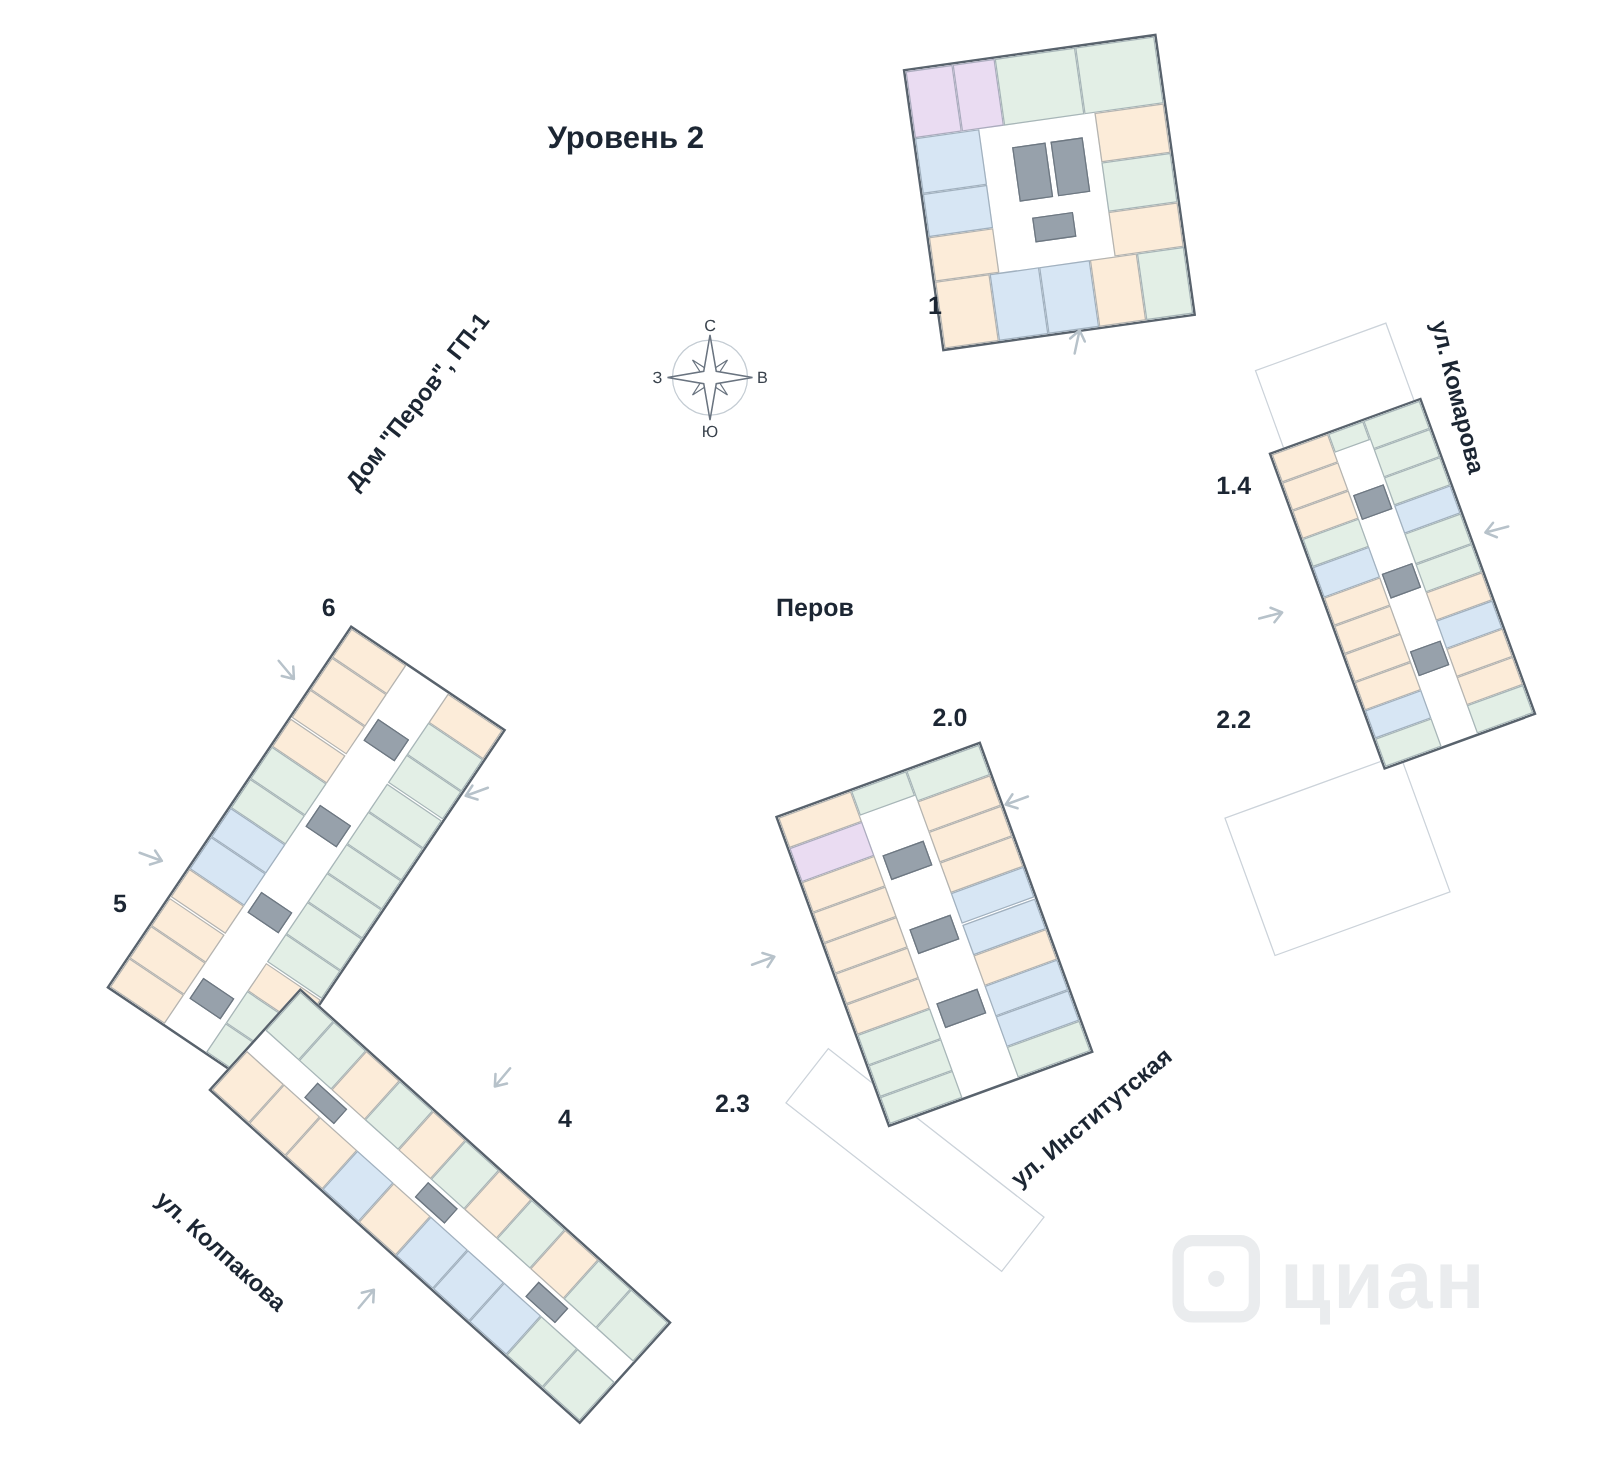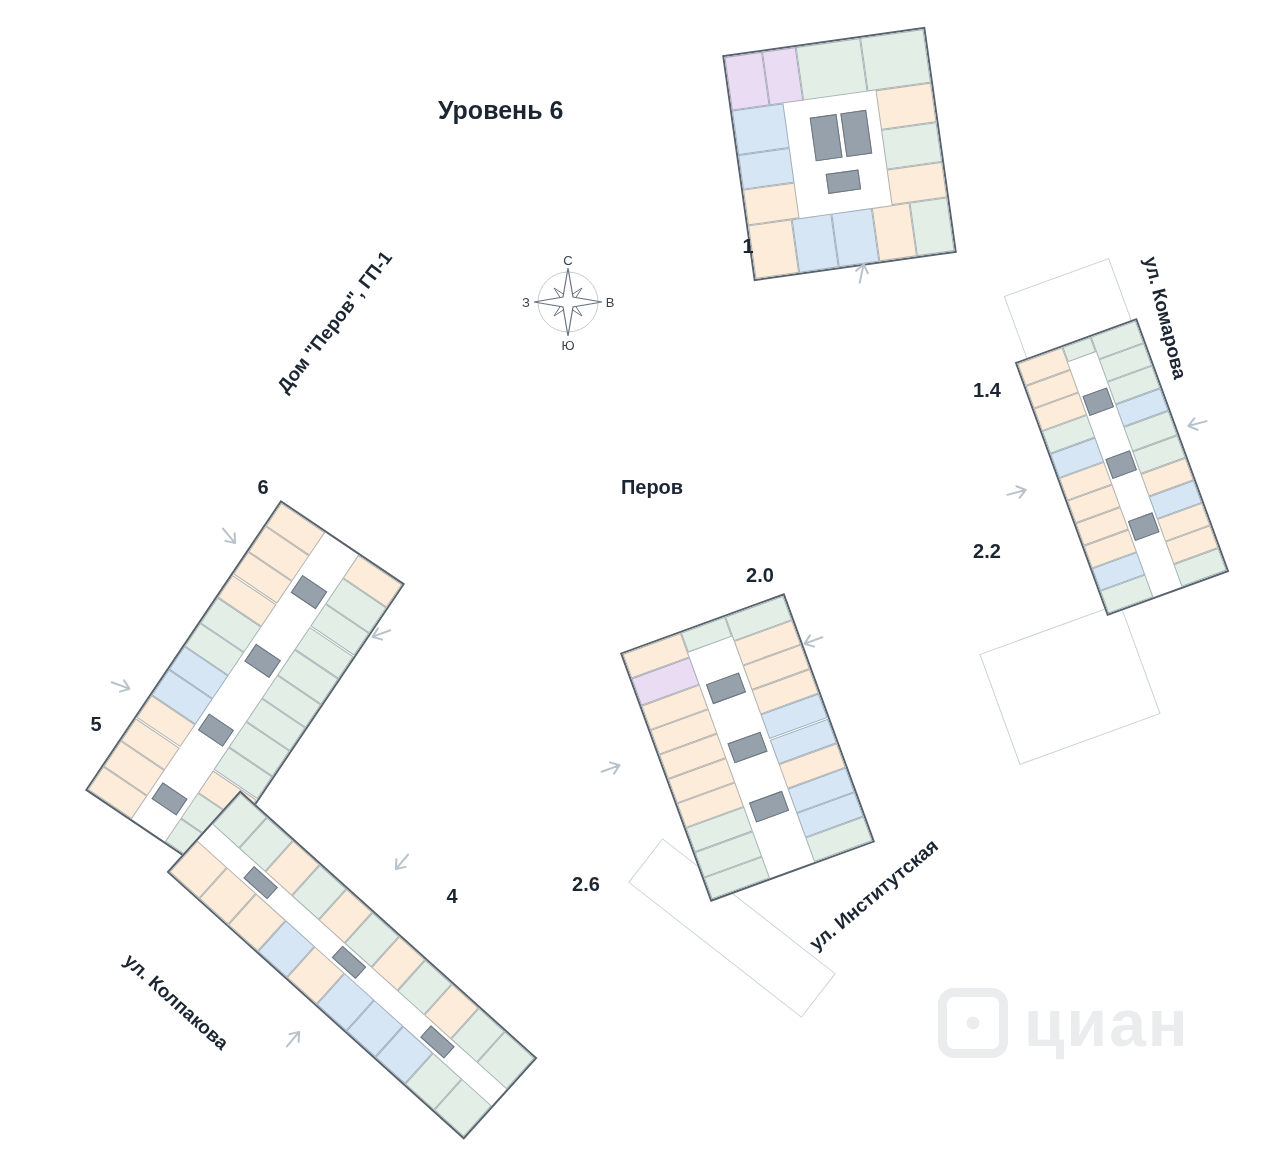--- a/index.html
+++ b/index.html
@@ -43,21 +43,21 @@
     content:"";position:absolute;width:13px;height:13px;border-radius:50%;
     background:#eaecee;left:50%;top:50%;transform:translate(-50%,-50%);
   }
   #wm-text{font-size:66px;font-weight:700;color:#eaecee;line-height:1;letter-spacing:2px;}
 </style>
 </head>
 <body>
 
 <div id="canvas">
 
-  <div id="page-title">Уровень 6</div>
+  <div id="page-title">Уровень 2</div>
 
   <div id="project-label">Дом "Перов", ГП-1</div>
 
   <div id="courtyard-label">Перов</div>
 
   <div id="compass">
     <svg width="96" height="96" viewBox="0 0 96 96">
       <circle cx="48" cy="48" r="30" fill="none" stroke="#c5cdd4" stroke-width="1"></circle>
       <polygon points="48,43 62,34 53,48 62,62 48,53 34,62 43,48 34,34" fill="#ffffff" stroke="#6a7480" stroke-width="1"></polygon>
       <polygon points="48,14 53,43 82,48 53,53 48,82 43,53 14,48 43,43" fill="#ffffff" stroke="#6a7480" stroke-width="1.2"></polygon>
@@ -202,23 +202,23 @@
         <div class="unit" style="left: 60%; top: 60%; width: 10%; height: 40%; background: rgb(215, 230, 244);"></div>
         <div class="unit" style="left: 70%; top: 60%; width: 10%; height: 40%; background: rgb(215, 230, 244);"></div>
         <div class="unit" style="left: 80%; top: 60%; width: 10%; height: 40%; background: rgb(227, 239, 230);"></div>
         <div class="unit" style="left: 90%; top: 60%; width: 10%; height: 40%; background: rgb(227, 239, 230);"></div>
         <div class="core" style="left: 15%; top: 42%; width: 8%; height: 16%;"></div>
         <div class="core" style="left: 45%; top: 42%; width: 8%; height: 16%;"></div>
         <div class="core" style="left: 75%; top: 42%; width: 8%; height: 16%;"></div>
       </div>
       <div class="plan-num" style="left: 748px; top: 246px;">1</div>
       <div class="plan-num" style="left: 987px; top: 390px;">1.4</div>
-      <div class="plan-num" style="left: 987px; top: 551px;">2.2</div>
+      <div class="plan-num" style="left: 987px; top: 577px;">2.2</div>
       <div class="plan-num" style="left: 760px; top: 575px;">2.0</div>
-      <div class="plan-num" style="left: 586px; top: 884px;">2.6</div>
+      <div class="plan-num" style="left: 586px; top: 884px;">2.3</div>
       <div class="plan-num" style="left: 452px; top: 896px;">4</div>
       <div class="plan-num" style="left: 96px; top: 724px;">5</div>
       <div class="plan-num" style="left: 263px; top: 487px;">6</div>
       <div class="street-label" style="left: 1165px; top: 318px; transform: translate(-50%, -50%) rotate(76deg);">ул. Комарова</div>
       <div class="street-label" style="left: 874px; top: 895px; transform: translate(-50%, -50%) rotate(-40deg);">ул. Институтская</div>
       <div class="street-label" style="left: 176px; top: 1002px; transform: translate(-50%, -50%) rotate(42deg);">ул. Колпакова</div>
       <div class="arrow" style="left: 849px; top: 263px; transform: rotate(-78deg);"><svg width="26" height="18" viewBox="0 0 26 18">
     <path d="M2,9 L20,9 M13,3 L21,9 L13,15" fill="none" stroke="#b7c2ca" stroke-width="2" stroke-linecap="round" stroke-linejoin="round"></path>
         </svg></div>
       <div class="arrow" style="left: 1005px; top: 483px; transform: rotate(-15deg);"><svg width="26" height="18" viewBox="0 0 26 18">

